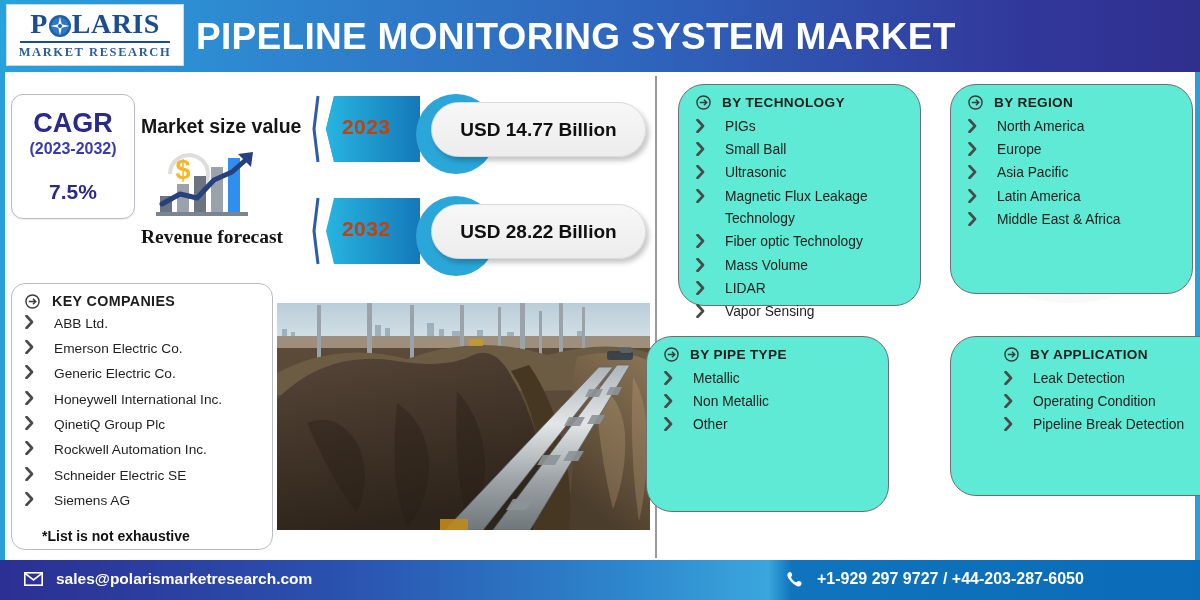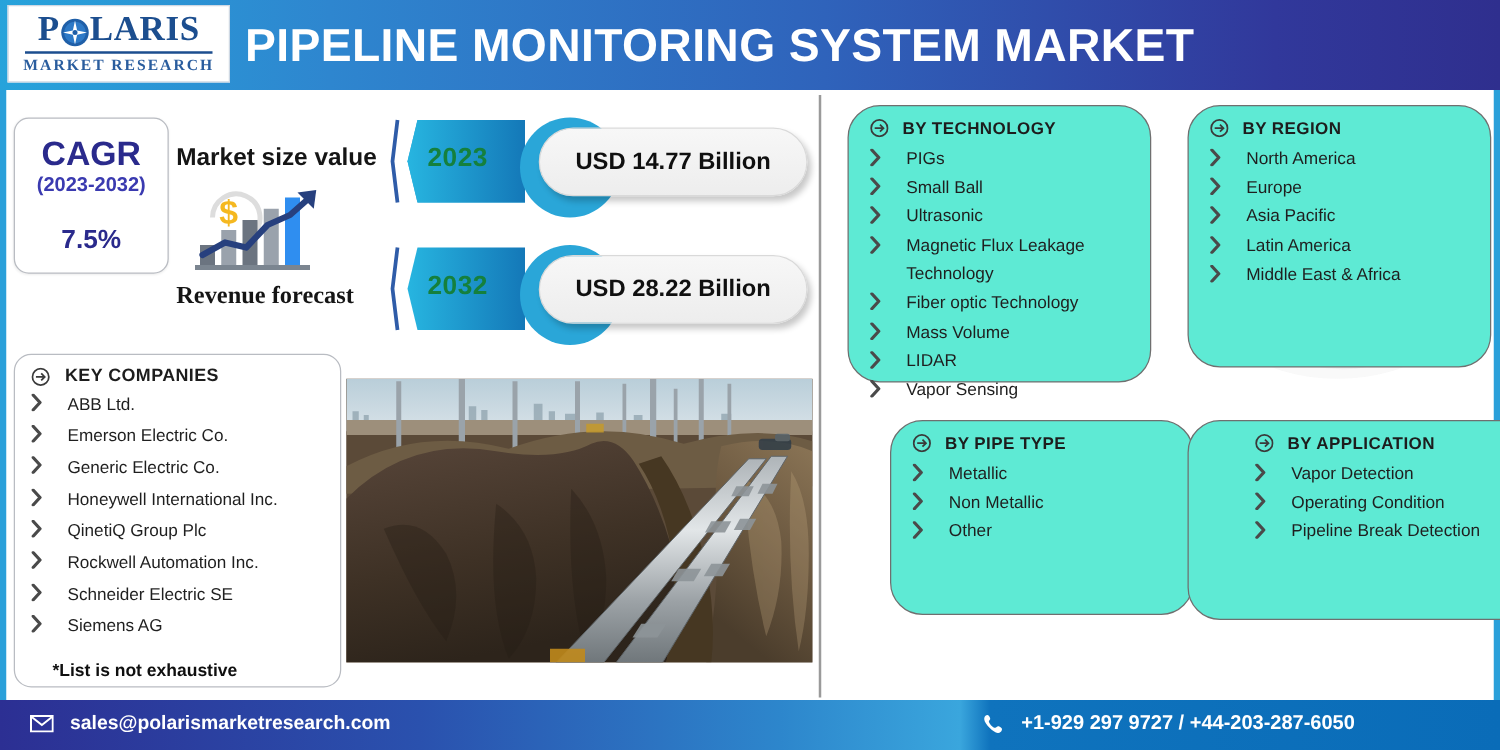--- a/index.html
+++ b/index.html
@@ -92,21 +92,21 @@
   }
   .growth-icon { position: absolute; left: 152px; top: 148px; width: 108px; height: 74px; }
 
   
   .chev-row { position: absolute; height: 70px; }
   .chev-row.r1 { left: 312px; top: 94px; }
   .chev-row.r2 { left: 312px; top: 196px; }
   .chev-tag { position: absolute; left: 0; top: 0; width: 124px; height: 70px; }
   .chev-year {
     position: absolute; left: 30px; top: 21px;
-    color: #15803d; font-size: 21px; font-weight: 700;
+    color: #c2410c; font-size: 21px; font-weight: 700;
     letter-spacing: 0.4px;
   }
   .chev-ring {
     position: absolute; left: 104px; top: 0px;
     width: 80px; height: 80px; border-radius: 50%;
     background: #2aa6d8;
   }
   .chev-pill {
     position: absolute; left: 119px; top: 8px;
     width: 215px; height: 55px;
@@ -533,21 +533,21 @@
       <li>
         <svg class="chev-glyph" viewBox="0 0 9 14">
           <path d="M1.5 1 L7 7 L1.5 13" fill="none" stroke="#4a4a4a" stroke-width="2.6" stroke-linecap="round" stroke-linejoin="round"></path>
         </svg>
         <span class="li-text">Middle East &amp; Africa</span>
       </li>
     </ul>
 </div>
 
 <div class="panel-accent" style="left:676px; top:486px; width:242px; background:#2b2b9e;"></div>
-<div class="panel" id="panel-pipe" style="left:712px; top:336px; width:243px; height:156px;">
+<div class="panel" id="panel-pipe" style="left:646px; top:336px; width:243px; height:176px;">
   <div class="panel-head">
     <svg class="arrow-circ" viewBox="0 0 16 16">
       <circle cx="8" cy="8" r="7" fill="none" stroke="#3a3a3a" stroke-width="1.5"></circle>
       <path d="M4 8 H11 M8.5 5 L11.5 8 L8.5 11" fill="none" stroke="#3a3a3a" stroke-width="1.5"></path>
     </svg>
     <span class="panel-title">BY PIPE TYPE</span>
   </div>
   <ul class="panel-list">
       <li>
         <svg class="chev-glyph" viewBox="0 0 9 14">
@@ -577,21 +577,21 @@
       <circle cx="8" cy="8" r="7" fill="none" stroke="#3a3a3a" stroke-width="1.5"></circle>
       <path d="M4 8 H11 M8.5 5 L11.5 8 L8.5 11" fill="none" stroke="#3a3a3a" stroke-width="1.5"></path>
     </svg>
     <span class="panel-title">BY APPLICATION</span>
   </div>
   <ul class="panel-list">
       <li>
         <svg class="chev-glyph" viewBox="0 0 9 14">
           <path d="M1.5 1 L7 7 L1.5 13" fill="none" stroke="#4a4a4a" stroke-width="2.6" stroke-linecap="round" stroke-linejoin="round"></path>
         </svg>
-        <span class="li-text">Vapor Detection</span>
+        <span class="li-text">Leak Detection</span>
       </li>
       <li>
         <svg class="chev-glyph" viewBox="0 0 9 14">
           <path d="M1.5 1 L7 7 L1.5 13" fill="none" stroke="#4a4a4a" stroke-width="2.6" stroke-linecap="round" stroke-linejoin="round"></path>
         </svg>
         <span class="li-text">Operating Condition</span>
       </li>
       <li>
         <svg class="chev-glyph" viewBox="0 0 9 14">
           <path d="M1.5 1 L7 7 L1.5 13" fill="none" stroke="#4a4a4a" stroke-width="2.6" stroke-linecap="round" stroke-linejoin="round"></path>

